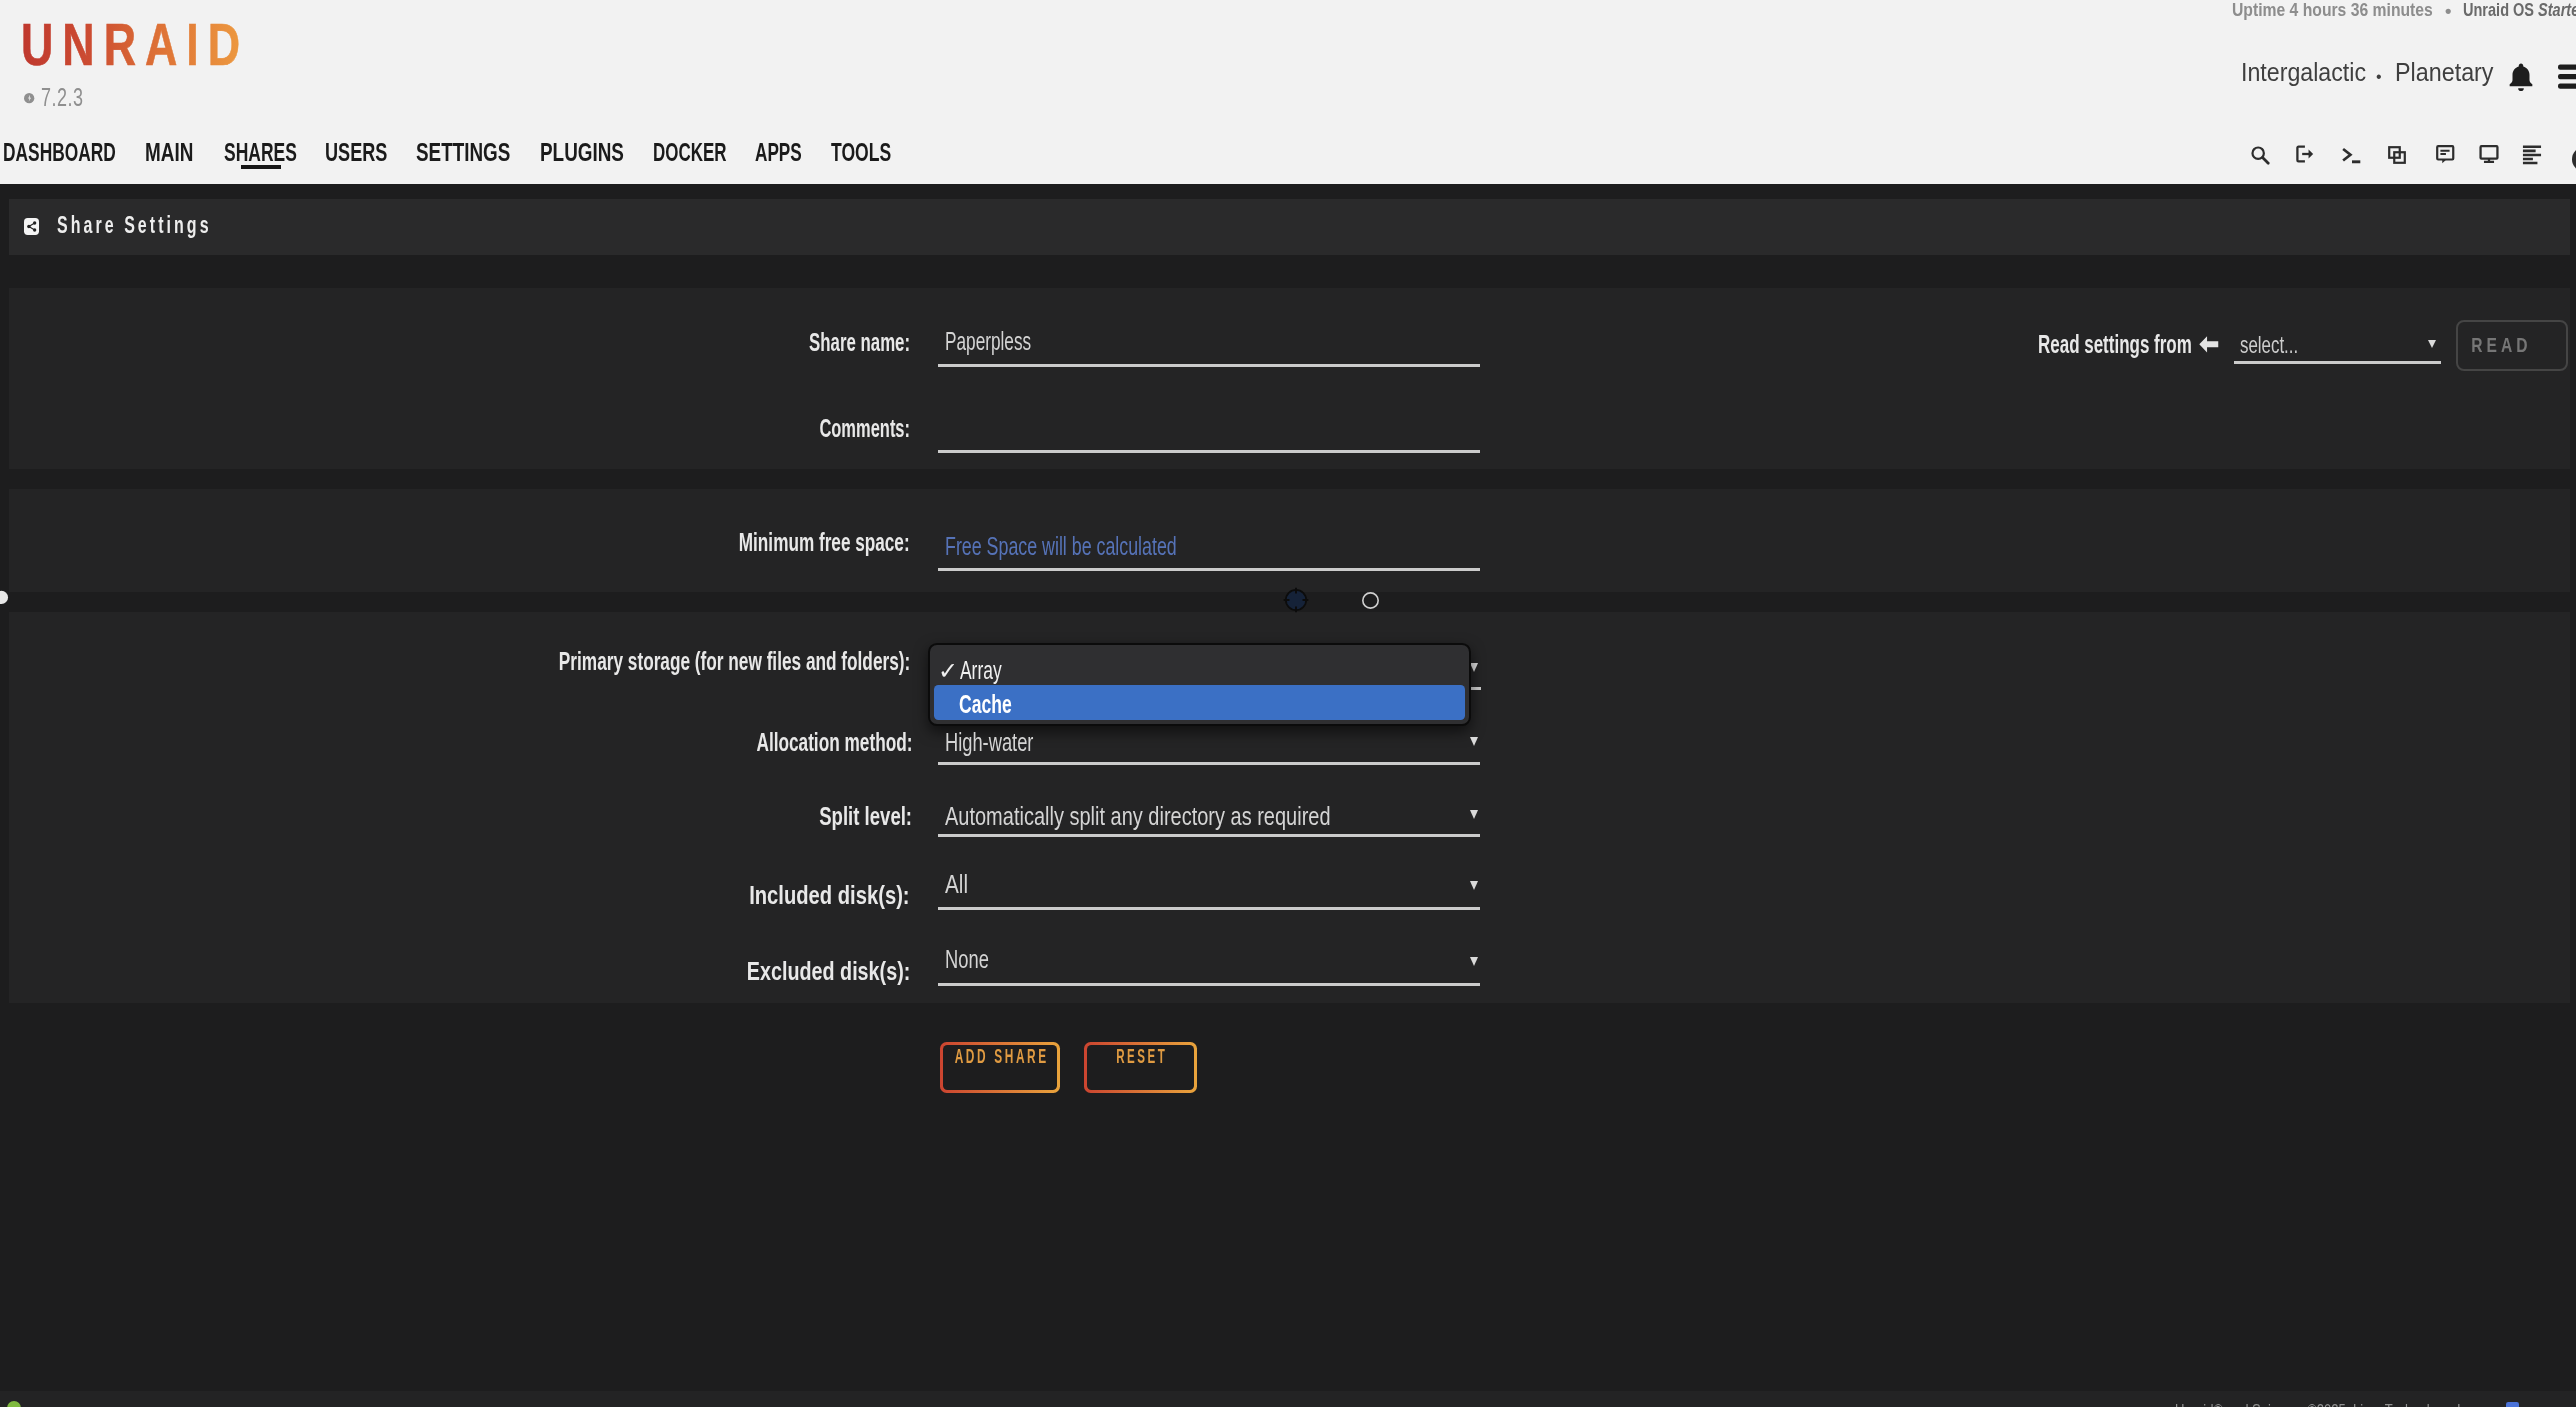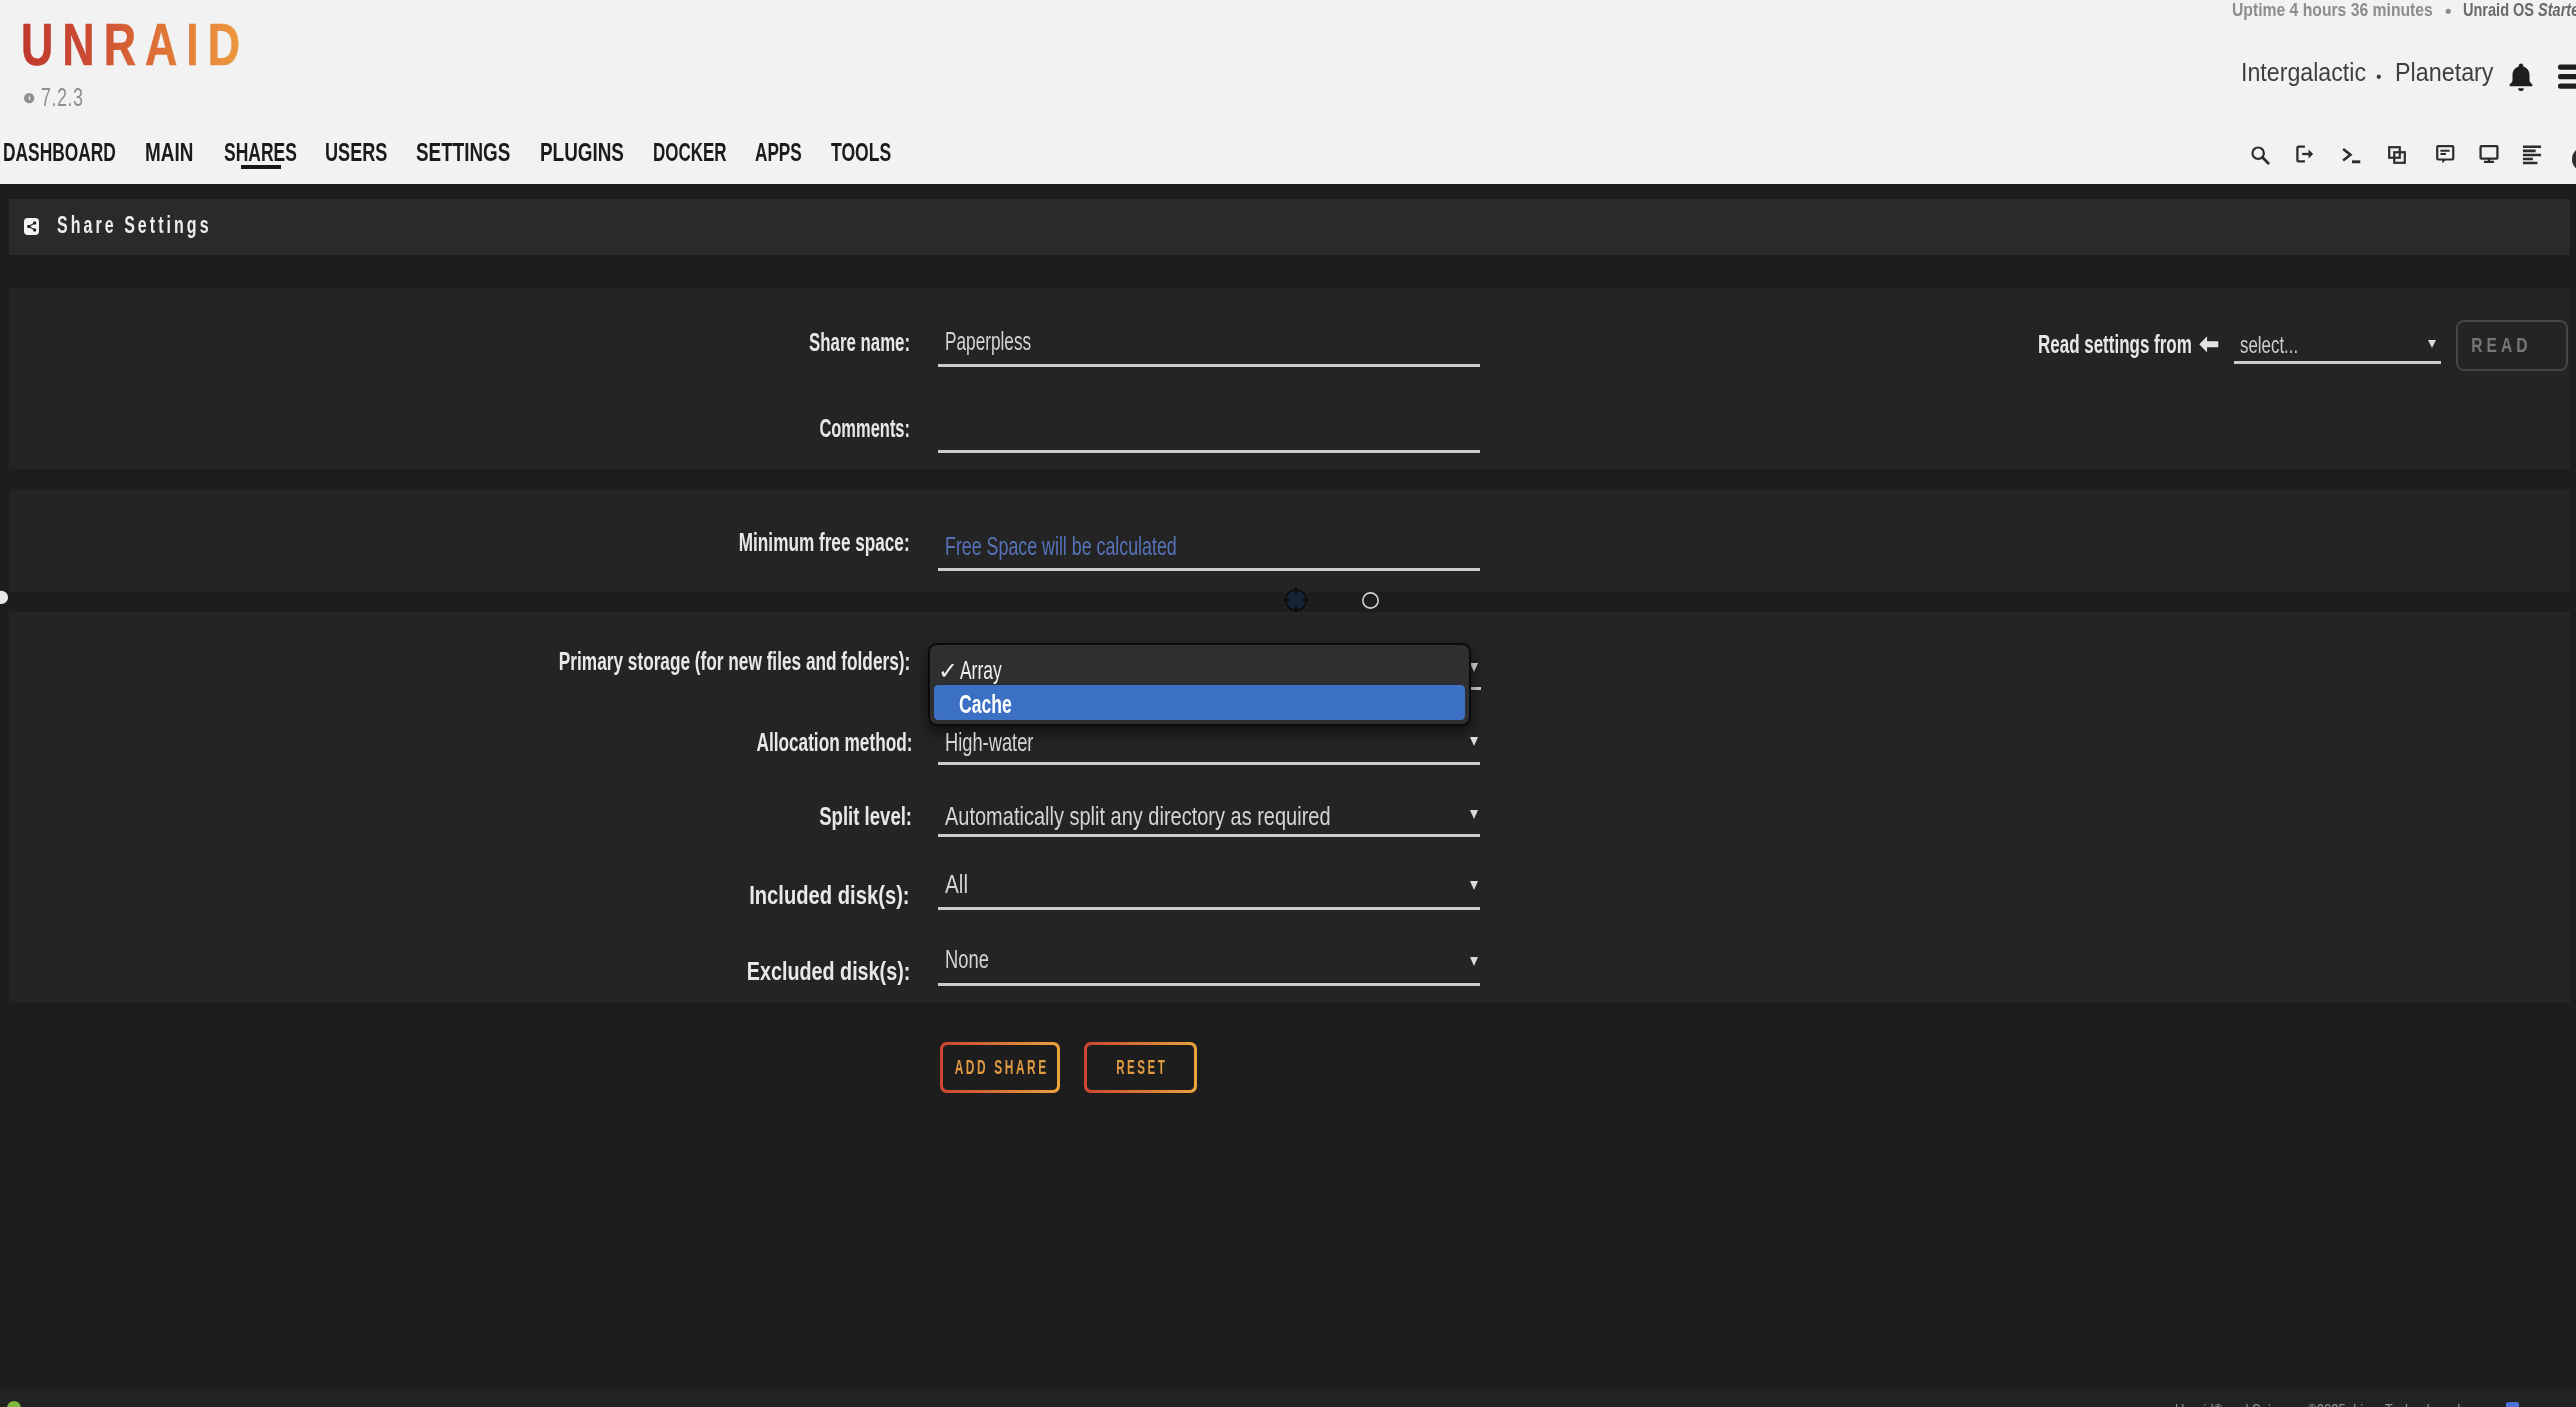--- a/index.html
+++ b/index.html
@@ -28,21 +28,21 @@
 #fstart{left:27px;top:1404px;font-size:19px;font-weight:bold;color:#8cbd4d}
 #fright{left:2175px;top:1402px;font-size:17px;color:#919191}
 #fblue{position:absolute;left:2506px;top:1402px;width:12.5px;height:11.8px;background:#4a72d8;border-radius:2.2px}
 #ssicon{position:absolute;left:23.6px;top:218px;width:15.5px;height:17px;background:#f4f4f4;border-radius:3.7px}
 #sstxt{left:57px;top:214px;font-size:23px;letter-spacing:4.4px;color:#ededed;font-weight:bold}
 #readbtn{position:absolute;left:2456px;top:320px;width:112px;height:51px;border:2.2px solid #454545;border-radius:8px;box-sizing:border-box;display:flex;align-items:center;justify-content:flex-start}
 #readtx{white-space:nowrap;font-size:20px;font-weight:bold;letter-spacing:5.2px;color:#767676;text-indent:5.2px;transform:scaleX(.78)}
 #drop{position:absolute;left:928px;top:643px;width:543px;height:83px;background:#2f2f31;border:2.2px solid #0b0b0b;border-radius:8.9px;box-sizing:border-box;box-shadow:0 5.9px 13.3px rgba(0,0,0,.55)}
 #bluerow{position:absolute;left:934px;top:685px;width:531px;height:35px;background:#3b70c5;border-radius:4.4px}
 .gbtn{position:absolute;top:1042px;height:51px;background:linear-gradient(90deg,#cb4430,#e9a43c);border-radius:6.6px;box-sizing:border-box;padding:3px}
-.gbtn .in{width:100%;height:100%;background:#1d1d1e;border-radius:4.4px;display:flex;align-items:center;justify-content:center}
+.gbtn .in{width:100%;height:100%;background:#1d1d1e;border-radius:4.4px;display:flex;align-items:flex-start;justify-content:center}
 .gbtn span{white-space:nowrap;font-size:20px;font-weight:bold;letter-spacing:4.4px;color:#e09b42;text-indent:4.4px}
 #addsh{left:940px;width:120px}
 #rstbt{left:1084px;width:113px}
 svg{position:absolute;overflow:visible}
 
 #ver{transform:scaleX(0.7194)}
 #n1{transform:scaleX(0.6681)}
 #n2{transform:scaleX(0.7268)}
 #n3{transform:scaleX(0.6718)}
 #n4{transform:scaleX(0.6966)}

